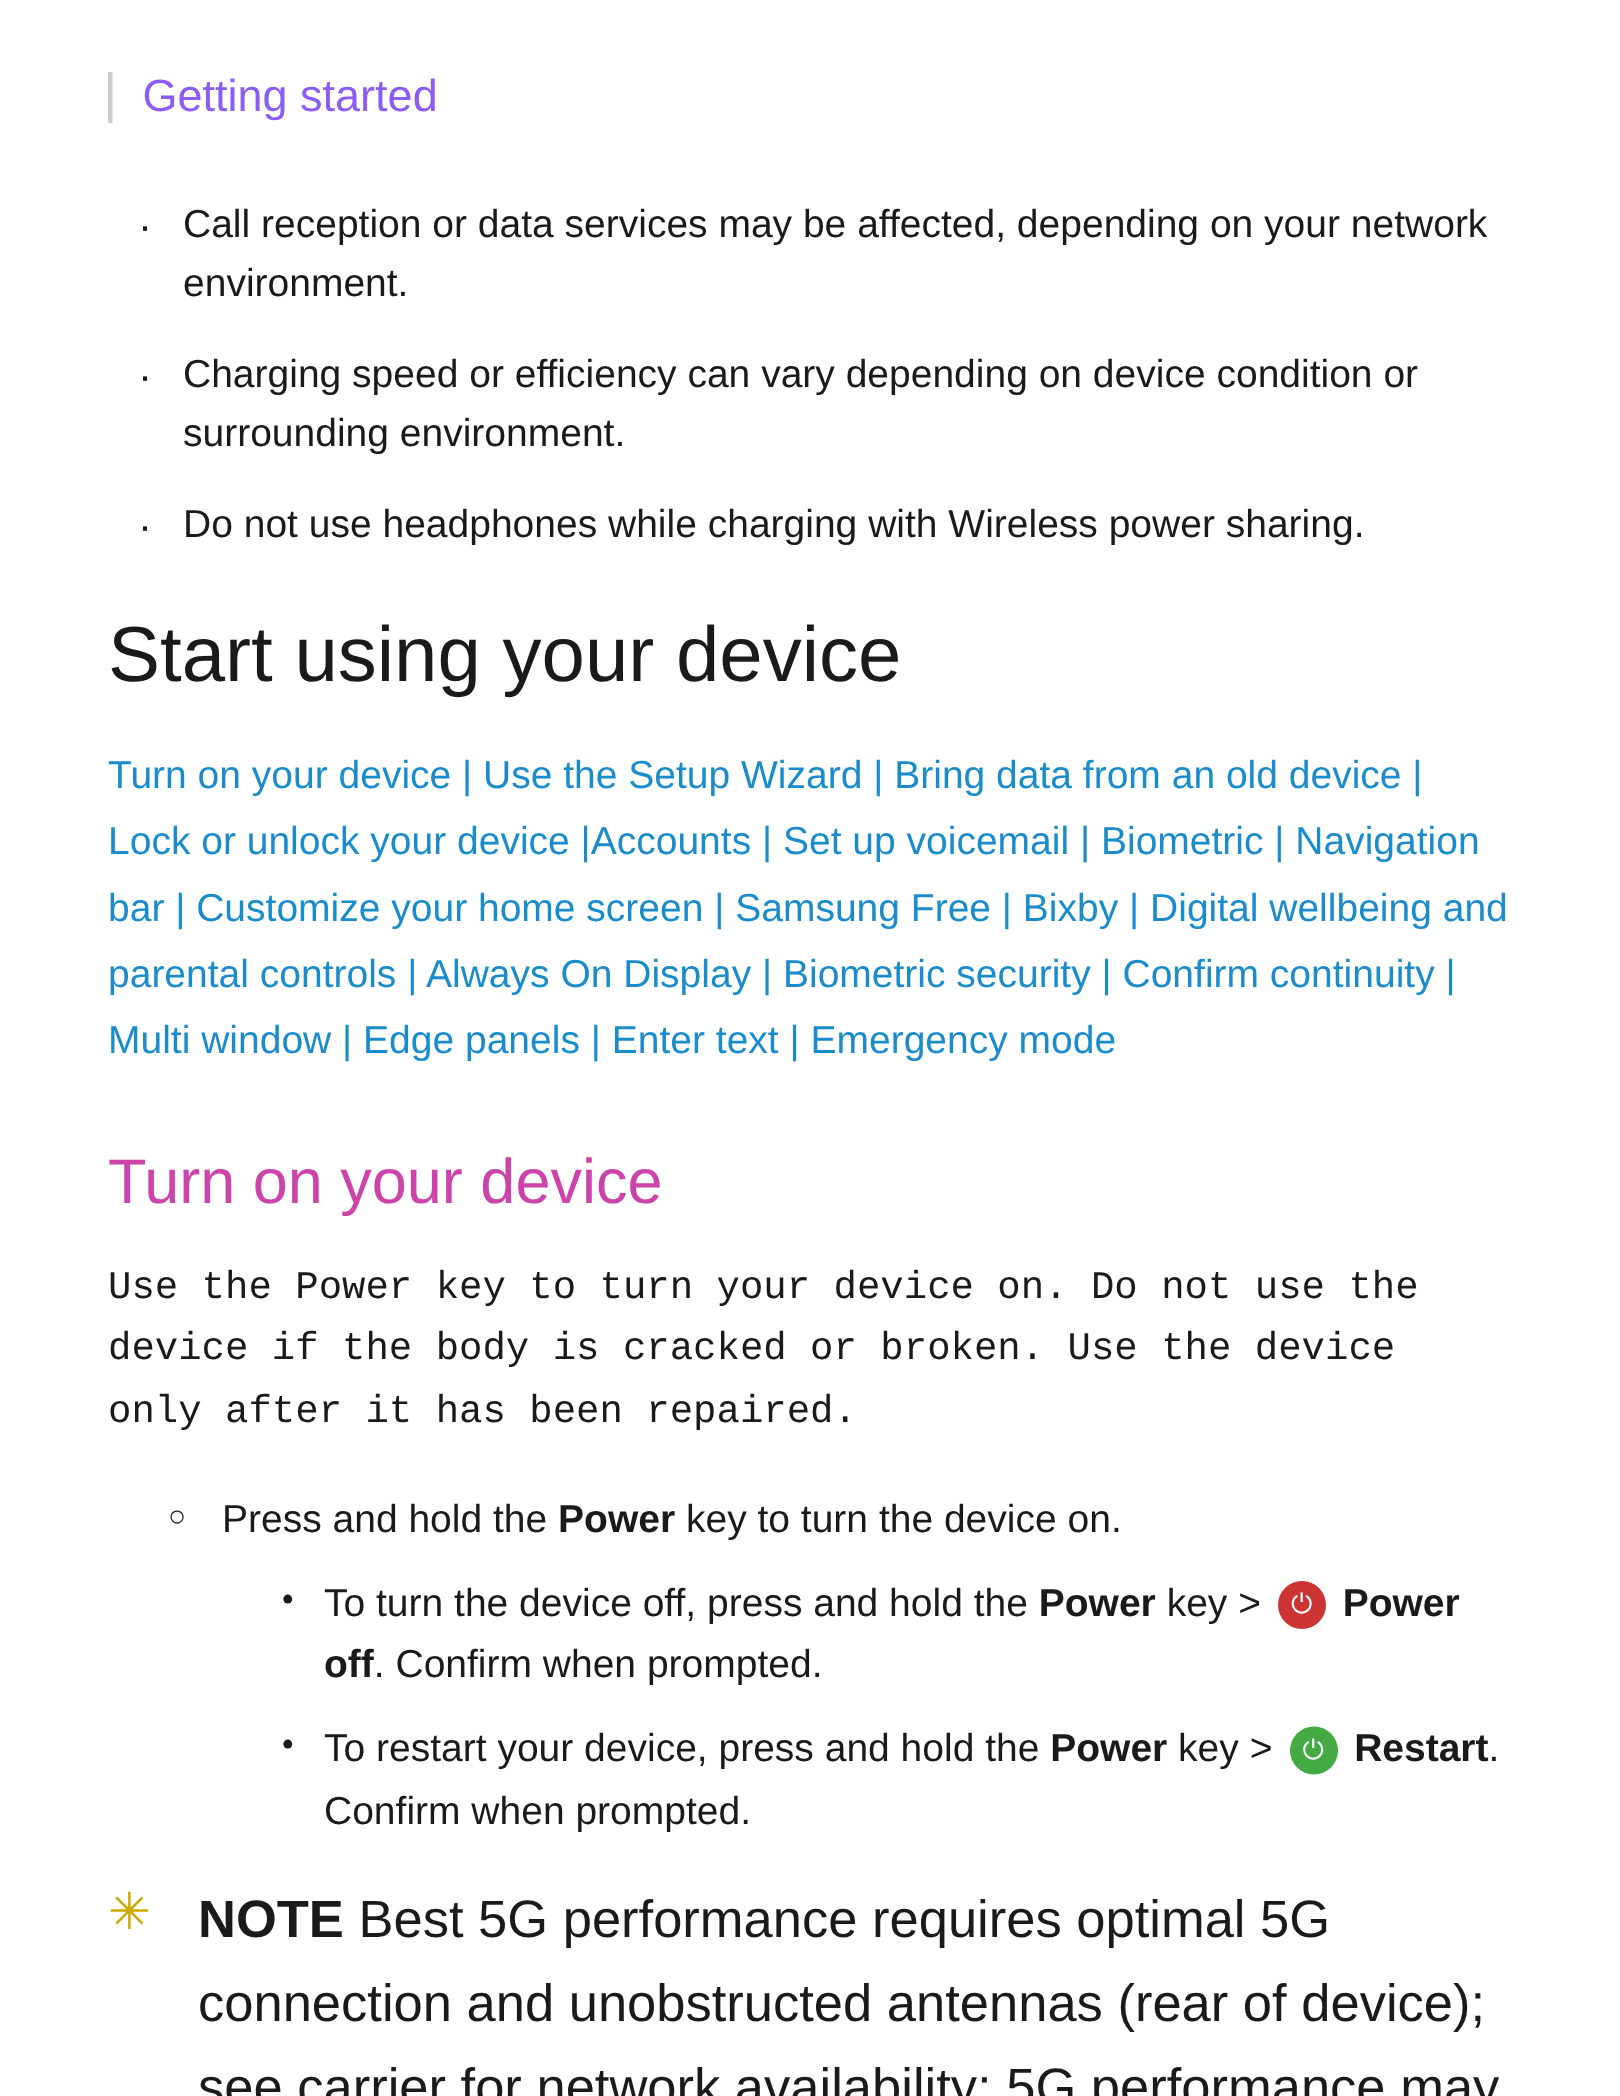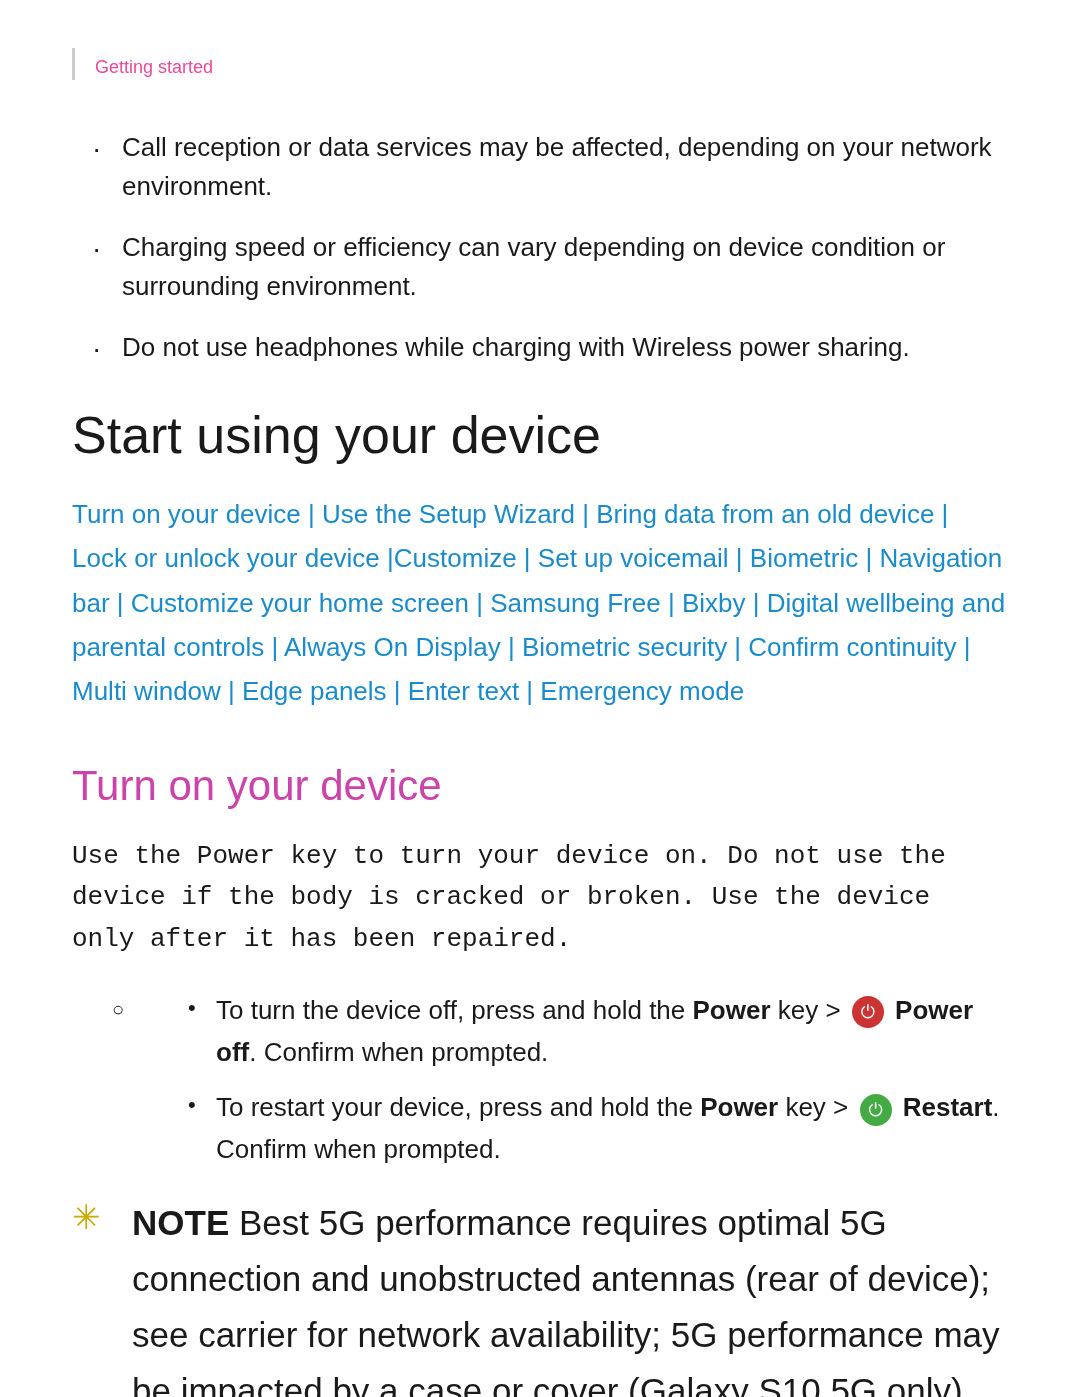--- a/index.html
+++ b/index.html
@@ -24,22 +24,22 @@
     }
 
     .header-bar {
       border-left: 3px solid #cccccc;
       padding-left: 20px;
       margin-bottom: 48px;
     }
 
     .header-title {
       font-family: Arial, Helvetica, sans-serif;
-      font-size: 18px;
-      color: #ec4899;
+      font-size: 30px;
+      color: #8b5cf6;
       font-weight: normal;
     }
 
     .bullet-list {
       list-style: none;
       margin-bottom: 40px;
       padding-left: 20px;
     }
 
     .bullet-list li {
@@ -230,21 +230,21 @@
     <li>Charging speed or efficiency can vary depending on device condition or surrounding environment.</li>
     <li>Do not use headphones while charging with Wireless power sharing.</li>
   </ul>
 
   <h1 class="section-main-title">Start using your device</h1>
 
   <div class="links-block">
     <span class="link-item">Turn on your device</span><span class="separator"> |</span>
     <span class="link-item">Use the Setup Wizard</span><span class="separator"> |</span>
     <span class="link-item">Bring data from an old device</span><span class="separator"> |</span>
-    <span class="link-item">Lock or unlock your device</span><span class="separator"> |</span><span class="link-item">Customize</span><span class="separator"> |</span>
+    <span class="link-item">Lock or unlock your device</span><span class="separator"> |</span><span class="link-item">Accounts</span><span class="separator"> |</span>
     <span class="link-item">Set up voicemail</span><span class="separator"> |</span>
     <span class="link-item">Biometric</span><span class="separator"> |</span>
     <span class="link-item">Navigation bar</span><span class="separator"> |</span>
     <span class="link-item">Customize your home screen</span><span class="separator"> |</span>
     <span class="link-item">Samsung Free</span><span class="separator"> |</span>
     <span class="link-item">Bixby</span><span class="separator"> |</span>
     <span class="link-item">Digital wellbeing and parental controls</span><span class="separator"> |</span>
     <span class="link-item">Always On Display</span><span class="separator"> |</span>
     <span class="link-item">Biometric security</span><span class="separator"> |</span>
     <span class="link-item">Confirm continuity</span><span class="separator"> |</span>
@@ -253,20 +253,21 @@
     <span class="link-item">Enter text</span><span class="separator"> |</span>
     <span class="link-item">Emergency mode</span>
   </div>
 
   <div class="section-gap">
     <h2 class="section-heading">Turn on your device</h2>
     <p class="body-text">Use the Power key to turn your device on. Do not use the device if the body is cracked or broken. Use the device only after it has been repaired.</p>
 
     <ul class="sub-bullet-list">
       <li class="circle-bullet">
+        <span>Press and hold the <span class="bold-text">Power</span> key to turn the device on.</span>
         <ul class="nested-bullet-list">
           <li>
             <span>To turn the device off, press and hold the <span class="bold-text">Power</span> key &gt; <span class="power-icon power-off-icon"></span> <span class="bold-text">Power off</span>. Confirm when prompted.</span>
           </li>
           <li>
             <span>To restart your device, press and hold the <span class="bold-text">Power</span> key &gt; <span class="power-icon restart-icon"></span> <span class="bold-text">Restart</span>. Confirm when prompted.</span>
           </li>
         </ul>
       </li>
     </ul>

